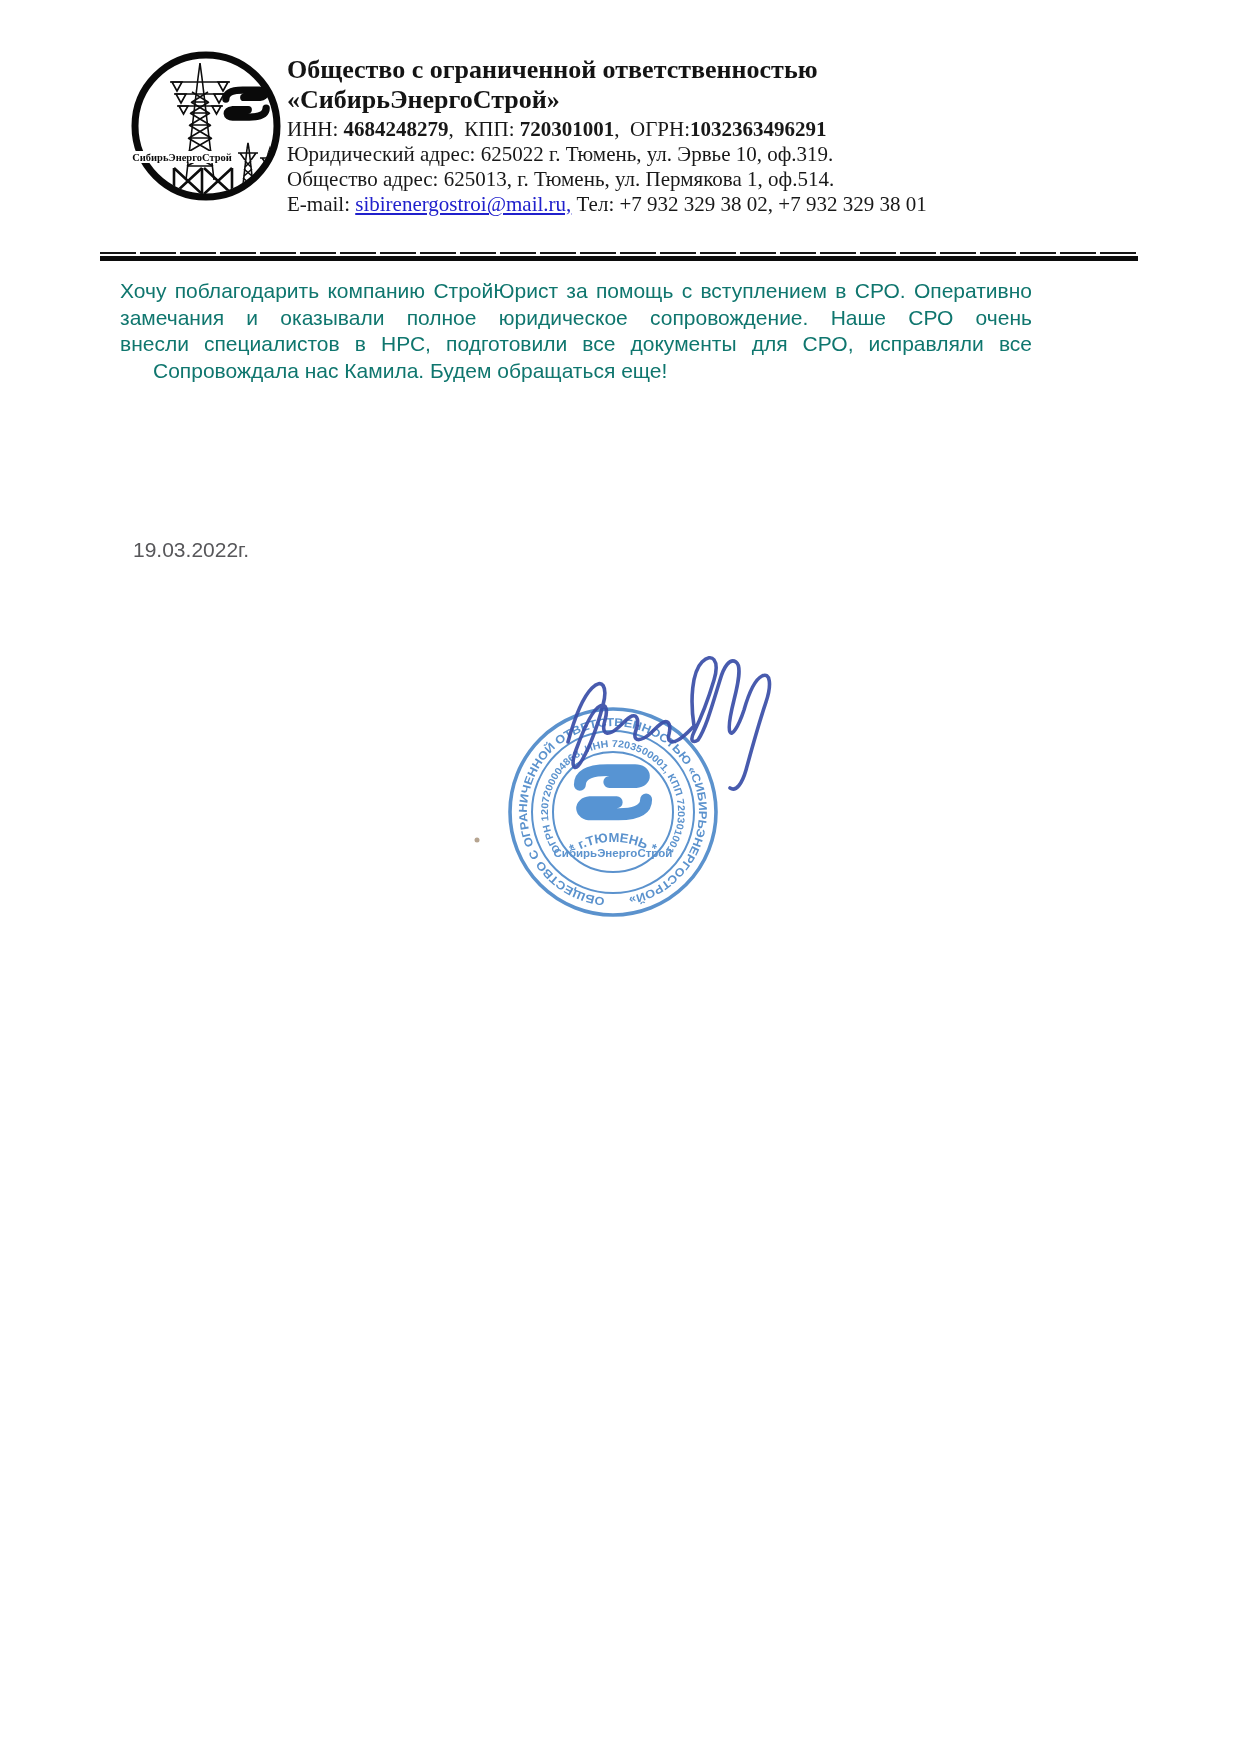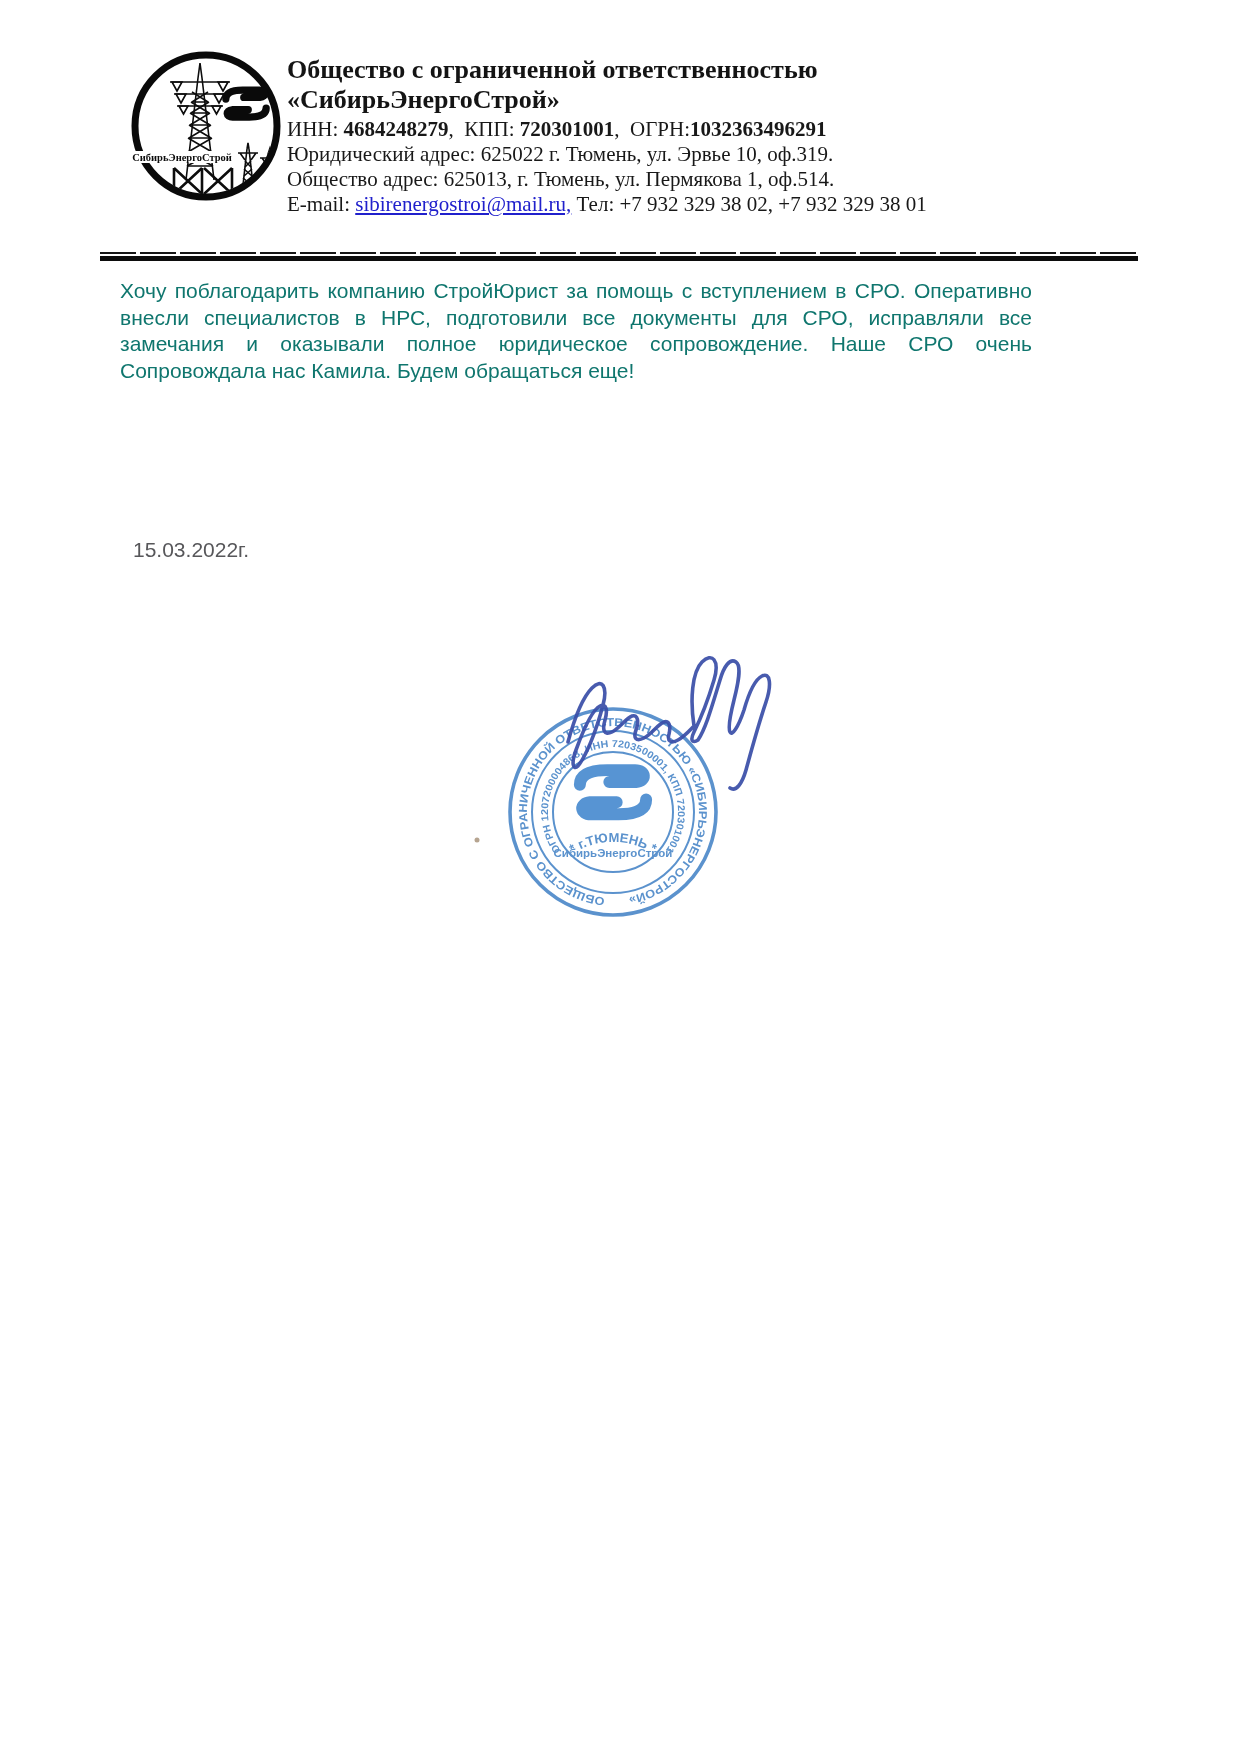--- a/index.html
+++ b/index.html
@@ -27,21 +27,21 @@
     background:repeating-linear-gradient(90deg,#161616 0 36px,transparent 36px 40px);
   }
   .sep .solid{height:5px;width:100%;background:#0c0c0c;margin-top:2px;}
   
   .bodytext{
     left:120px;top:278px;width:912px;
     font-family:"Liberation Sans", sans-serif;
     font-size:21px;line-height:26.5px;color:#0f766e;
   }
   .jline{text-align:justify;text-align-last:justify;}
-  .lline{text-align:left;}
+  .lline{text-align:left;margin-left:33px;}
   .date{
     left:133px;top:538px;font-family:"Liberation Sans", sans-serif;
     font-size:21px;color:#57575a;
   }
   
   .stamp-wrap{left:440px;top:560px;width:360px;height:410px;}
   svg text{font-family:"Liberation Sans", sans-serif;}
   .logo-wrap{left:126px;top:48px;width:160px;height:156px;}
   .logo-name{font-family:"Liberation Serif", serif;}
 </style>
@@ -101,26 +101,26 @@
 
 <div class="abs lh-line" style="top:192px;"><span>E-mail: </span><span class="email-link">sibirenergostroi@mail.ru,</span><span> Тел: +7 932 329 38 02, +7 932 329 38 01</span></div>
 
 <div class="abs sep">
   <div class="dash"></div>
   <div class="solid"></div>
 </div>
 
 <div class="abs bodytext">
   <div class="jline">Хочу поблагодарить компанию СтройЮрист за помощь с вступлением в СРО. Оперативно</div>
+  <div class="jline">замечания и оказывали полное юридическое сопровождение. Наше СРО очень</div>
   <div class="jline">внесли специалистов в НРС, подготовили все документы для СРО, исправляли все</div>
-  <div class="jline">замечания и оказывали полное юридическое сопровождение. Наше СРО очень</div>
   <div class="lline">Сопровождала нас Камила. Будем обращаться еще!</div>
 </div>
 
-<div class="abs date">15.03.2022г.</div>
+<div class="abs date">19.03.2022г.</div>
 
 <svg class="abs stamp-wrap" viewBox="0 0 360 410">
   <defs>
     <path id="outerArc" d="M 173,338 A 86,86 0 1,1 173,166 A 86,86 0 1,1 173,338" fill="none"></path>
     <path id="innerArc" d="M 123.2,293.8 A 65,65 0 1,1 222.8,293.8" fill="none"></path>
     <path id="cityArc" d="M 117.6,305.5 A 77,77 0 0,1 228.4,305.5" fill="none"></path>
   </defs>
 
   <circle cx="37" cy="280" r="2.5" fill="#7a5a35" opacity="0.55"></circle>
 

